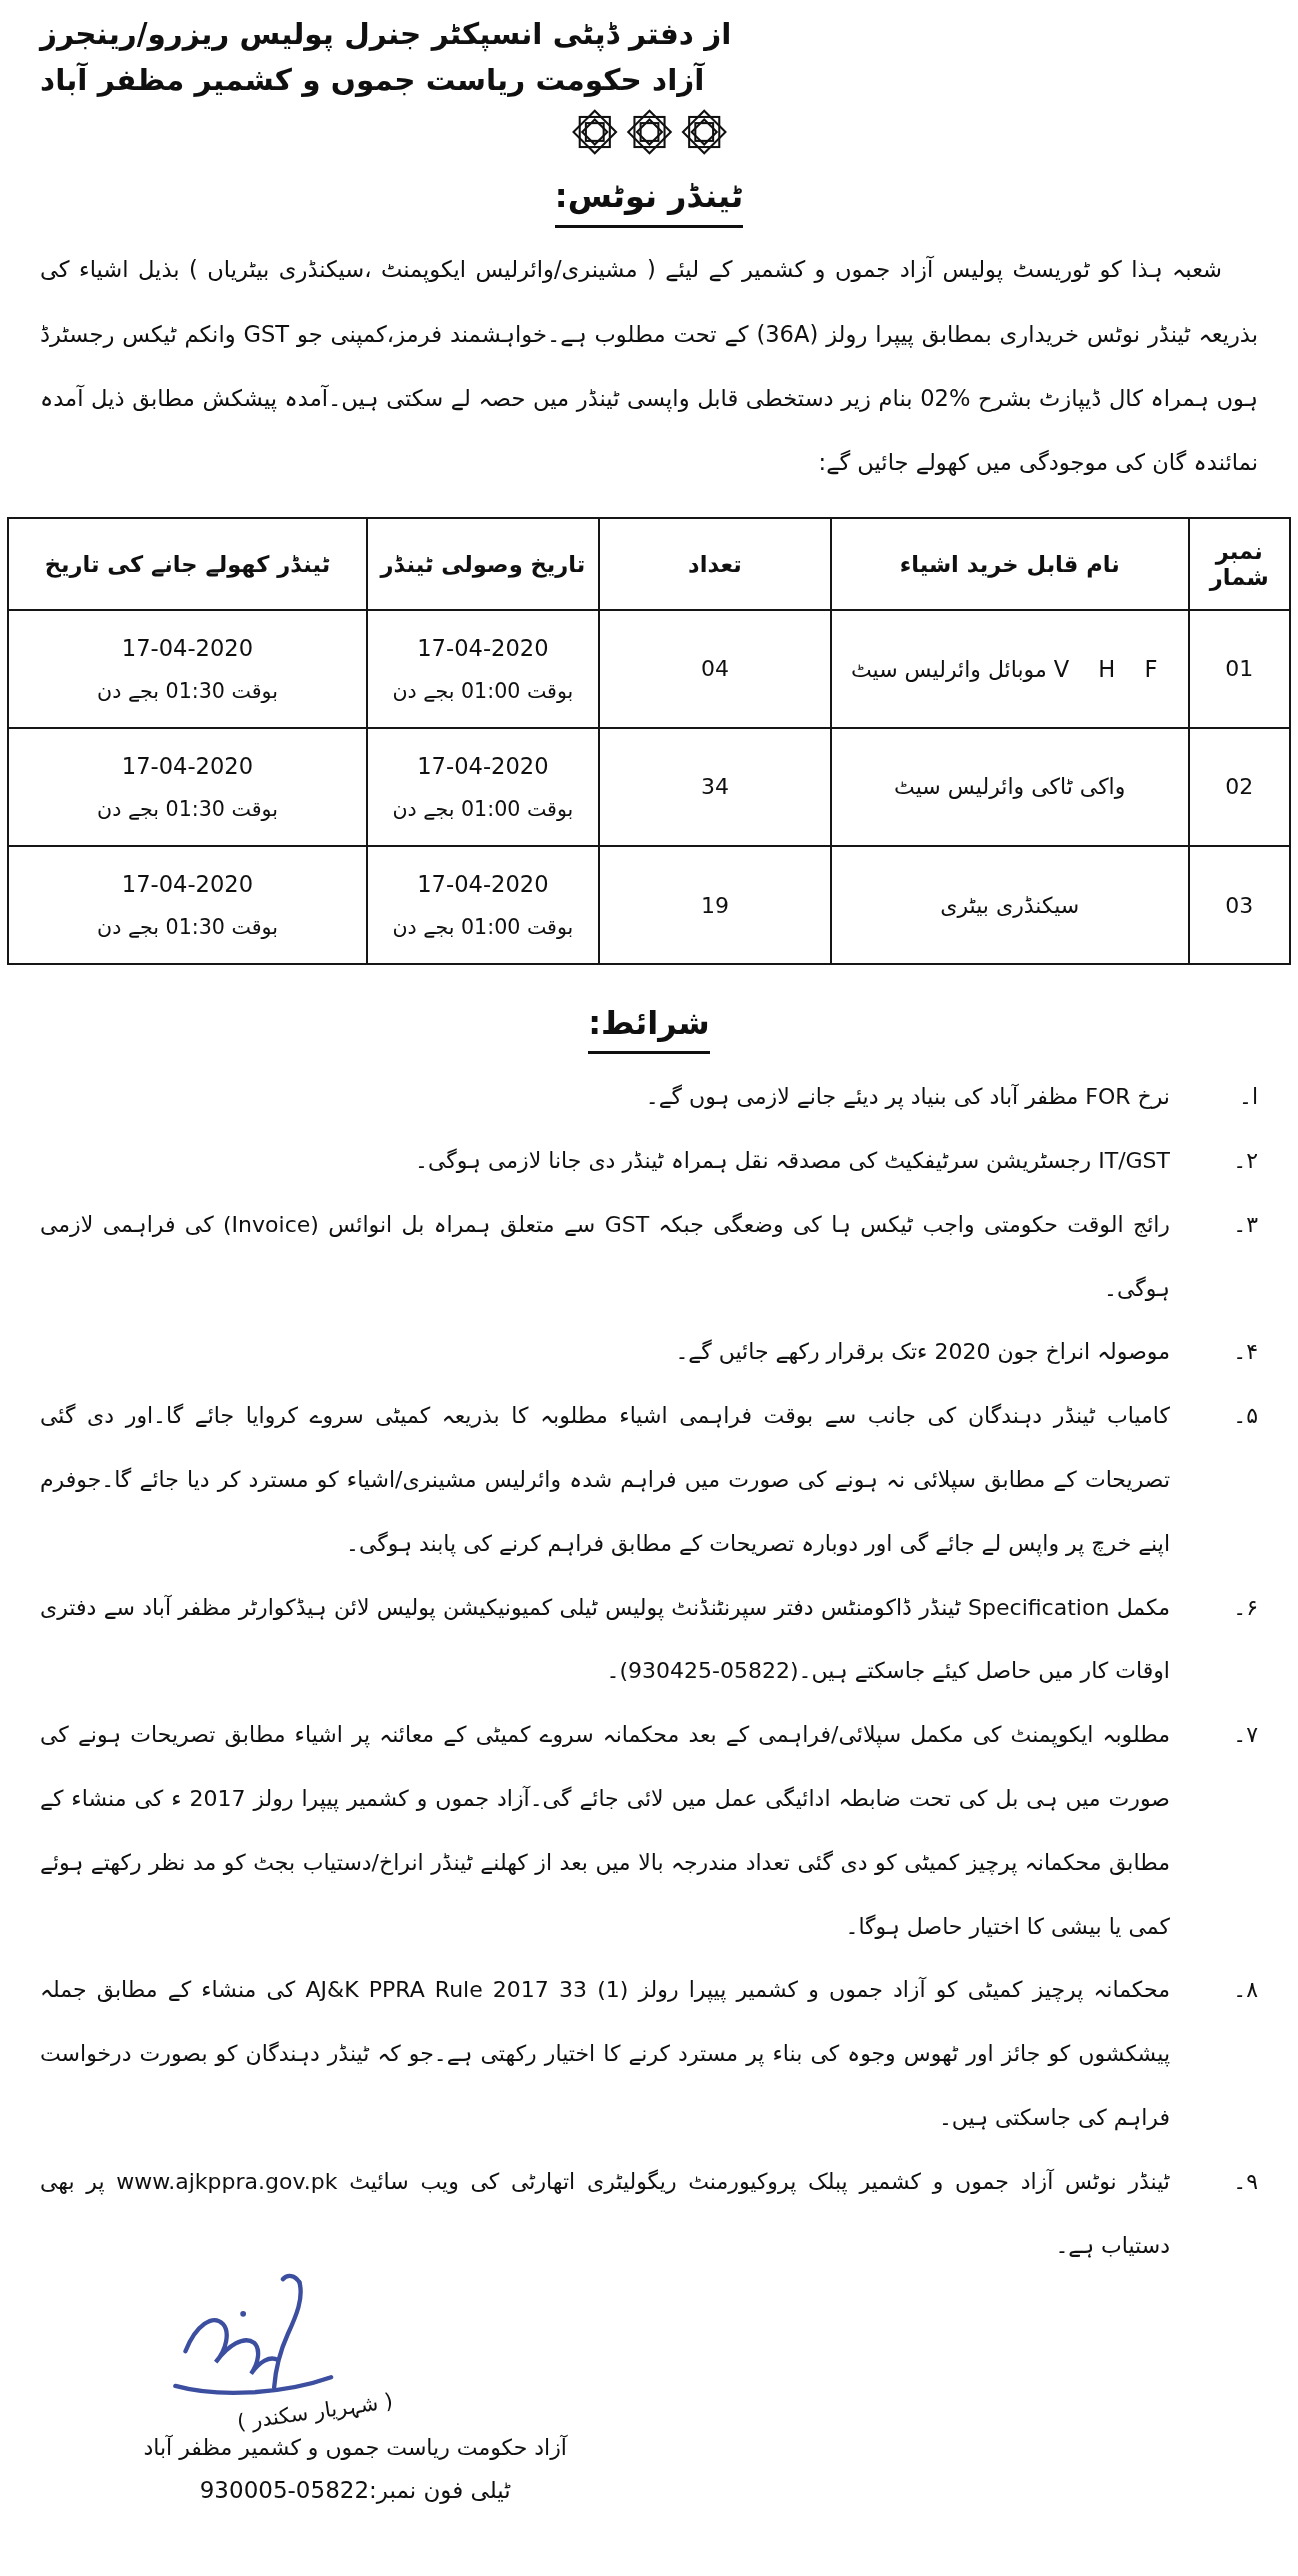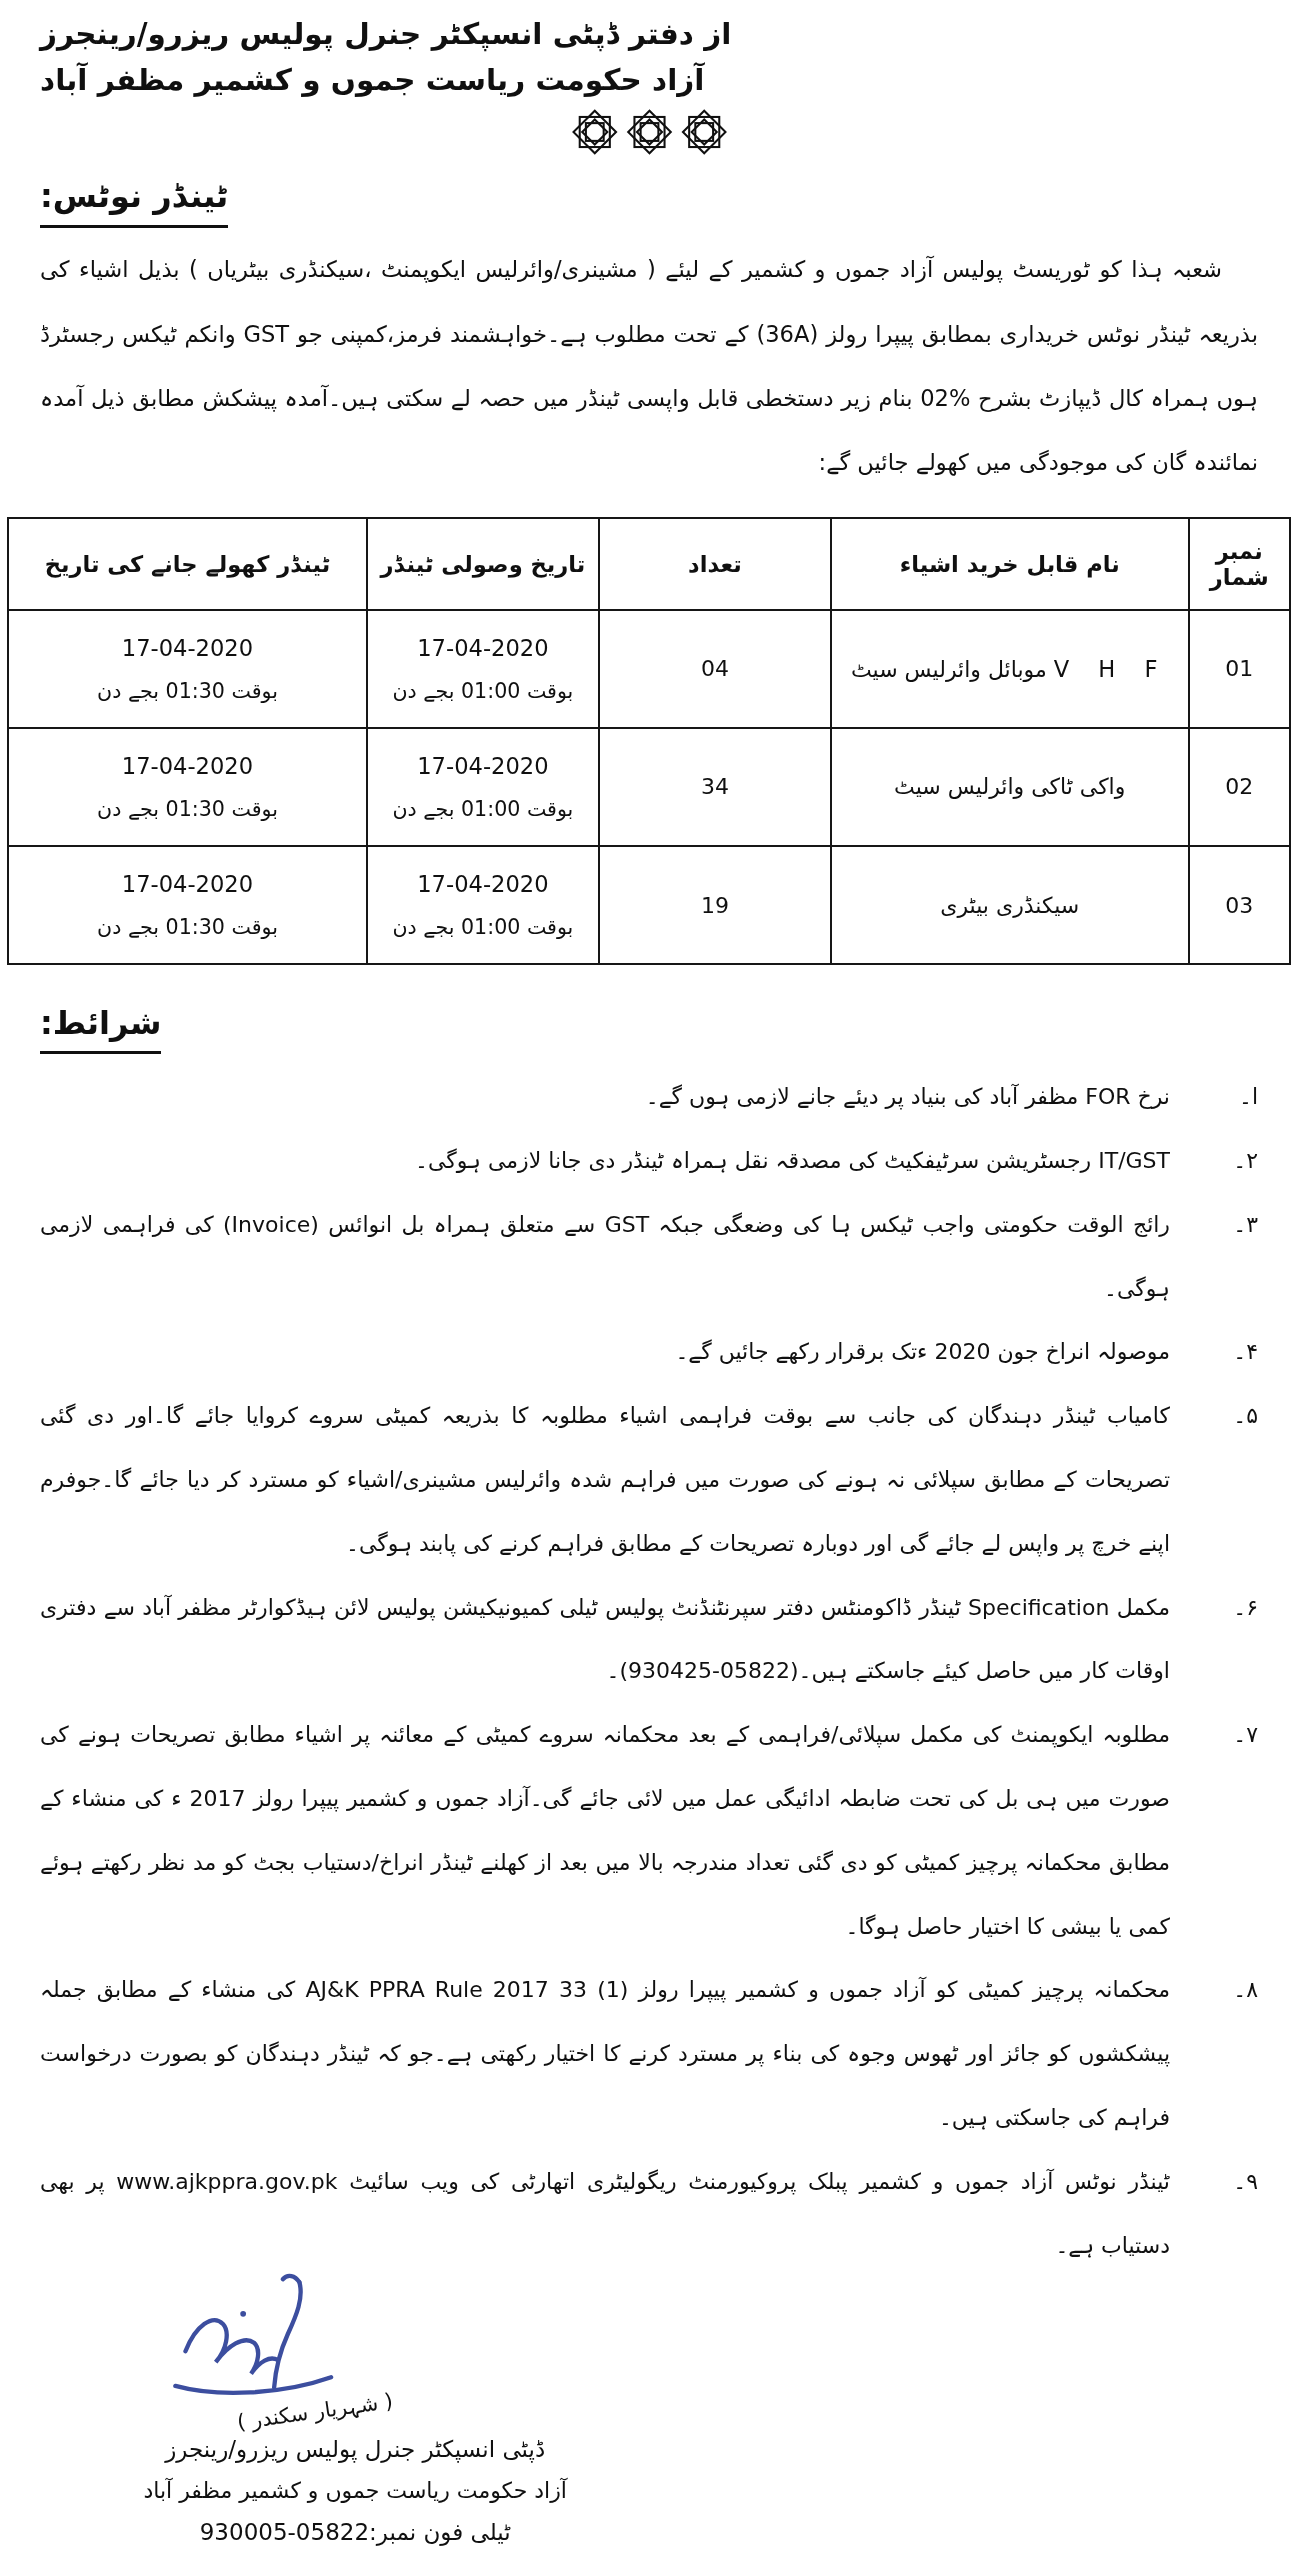--- a/index.html
+++ b/index.html
@@ -9,21 +9,21 @@
     direction:rtl;
   }
   .doc{padding:12.3px 40px 0 40px;position:relative;}
 
   
   .hdr{ text-align:left; }
   .hdr-line{font-size:29.5px;font-weight:600;line-height:1.55;}
   .ornament{margin:2.7px auto 0 auto;width:171px;height:52px;display:block;}
 
   
-  .sec-head{text-align:left;}
+  .sec-head{text-align:center;}
   .sec-head .lbl{
     display:inline-block;font-size:32px;font-weight:700;
     border-bottom:3.4px solid #101010;padding-bottom:8.2px;line-height:1.25;
   }
   .tender-head{margin-top:18px;}
   .shara-head{margin-top:38px;}
 
   
   .intro{
     margin-top:9.6px;font-size:22.6px;line-height:2.85;
@@ -212,19 +212,18 @@
     <svg class="sig-svg" viewBox="0 0 280 190" aria-hidden="true">
       <g fill="none" stroke="#3c4e9f" stroke-width="6" stroke-linecap="round">
         <path d="M196,14 C202,36 192,60 180,86 C170,108 163,134 161,160"></path>
         <path d="M196,14 C190,5 180,2 173,10"></path>
         <path d="M38,110 C52,74 76,58 90,72 C100,83 95,108 80,125 C97,102 119,88 133,98 C143,107 139,127 129,141 C141,124 155,116 166,122"></path>
         <path d="M24,158 C82,174 172,170 240,146"></path>
       </g>
       <circle cx="118" cy="58" r="4" fill="#3c4e9f"></circle>
     </svg>
     <span class="sig-name">( شہریار سکندر )</span>
-    <div class="f-line">ڈپٹی انسپکٹر جنرل پولیس ریزرو/رینجرز</div>
     <div class="f-line small">آزاد حکومت ریاست جموں و کشمیر مظفر آباد</div>
     <div class="f-line">ٹیلی فون نمبر:05822-930005</div>
   </div>
 
 </div>
 
 
 </body></html>

